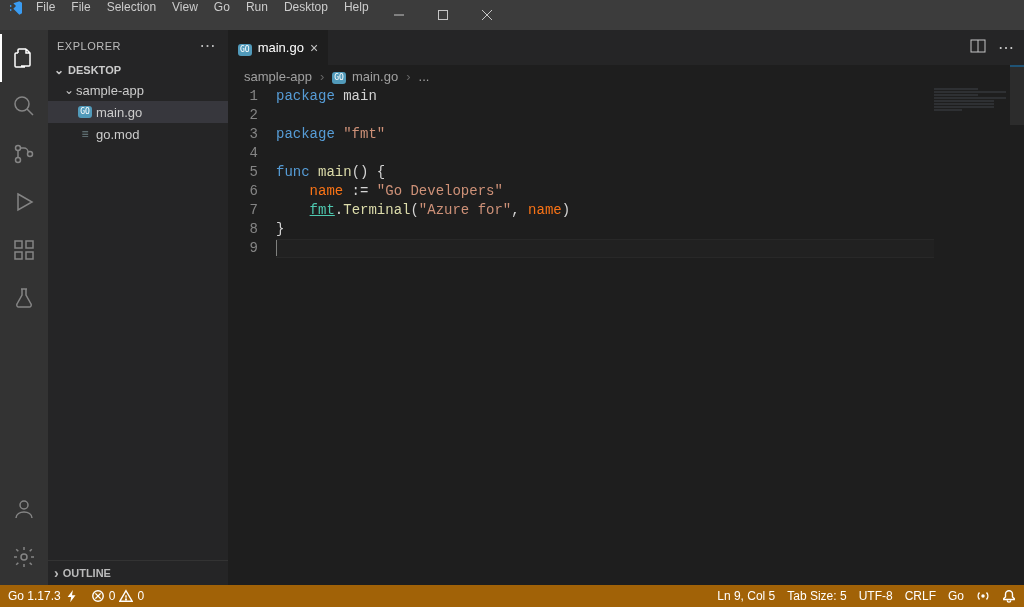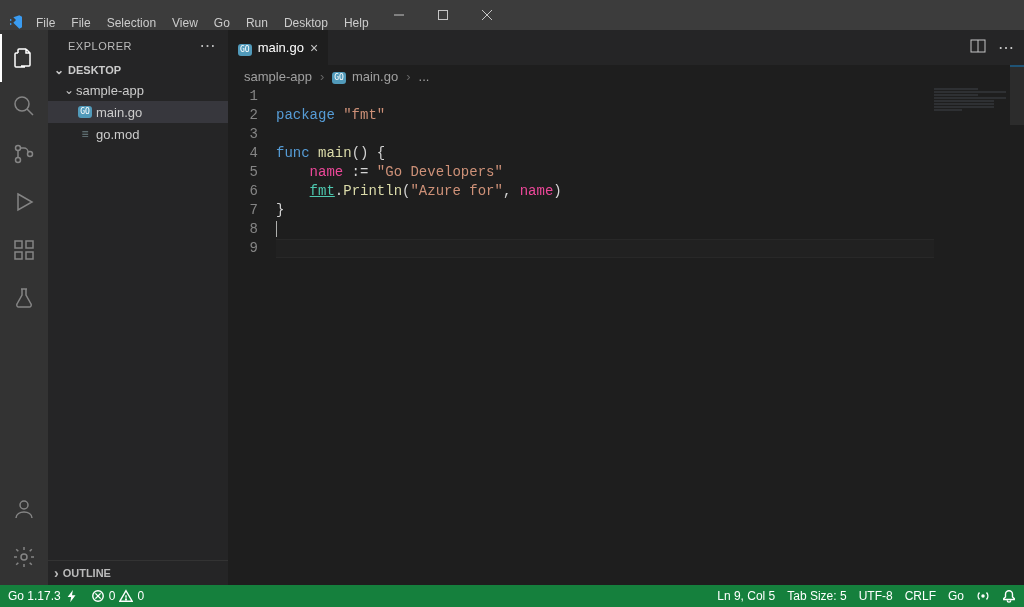--- a/index.html
+++ b/index.html
@@ -1,36 +1,36 @@
 <!DOCTYPE html>
 <html><head>
 <meta charset="utf-8">
 <style>
   * { box-sizing: border-box; margin: 0; padding: 0; }
   html, body { width: 1024px; height: 607px; overflow: hidden; font-family: "Segoe UI", Arial, sans-serif; background: #1e1e1e; color: #cccccc; }
   
-  .titlebar { display: flex; align-items: flex-end; height: 30px; background: #3c3c3c; color: #cccccc; font-size: 12px; padding: 0 4px; }
+  .titlebar { display: flex; align-items: flex-start; height: 30px; background: #3c3c3c; color: #cccccc; font-size: 12px; padding: 0 4px; }
   .titlebar .logo { width: 24px; display: flex; align-items: center; justify-content: center; }
   .titlebar .menu { display: flex; gap: 0; }
   .titlebar .menu span { padding: 0 8px; cursor: default; }
   .titlebar .title { flex: 1; text-align: center; color: #c6c6c6; }
   .titlebar .winctrl { display: flex; }
   .titlebar .winctrl div { width: 44px; height: 30px; display:flex; align-items:center; justify-content:center; }
   
   .body { display:flex; height: calc(607px - 30px - 22px); }
   
   .activitybar { width: 48px; background:#333333; display:flex; flex-direction:column; justify-content:space-between; padding:4px 0; }
   .activitybar .top, .activitybar .bottom { display:flex; flex-direction:column; align-items:center; }
   .activitybar .ab-icon { width:48px; height:48px; display:flex; align-items:center; justify-content:center; color:#858585; position:relative; }
   .activitybar .ab-icon.active { color:#ffffff; }
   .activitybar .ab-icon.active::before { content:""; position:absolute; left:0; top:0; bottom:0; width:2px; background:#ffffff; }
   .activitybar svg { width:24px; height:24px; stroke:currentColor; fill:none; stroke-width:1.5; }
   
   .sidebar { width: 180px; background:#252526; display:flex; flex-direction:column; font-size:11px; }
-  .sidebar .hdr { display:flex; justify-content:space-between; align-items:center; padding:6px 12px 6px 20px; text-transform:uppercase; color:#bbbbbb; letter-spacing:0.5px; }
+  .sidebar .hdr { display:flex; justify-content:space-between; align-items:center; padding:6px 12px 6px 9px; text-transform:uppercase; color:#bbbbbb; letter-spacing:0.5px; }
   .sidebar .section-title { display:flex; align-items:center; padding:2px 6px; font-weight:bold; font-size:11px; color:#cccccc; }
   .sidebar .section-title .chev { margin-right:4px; font-size:12px; }
   .tree { font-size:13px; }
   .tree-row { display:flex; align-items:center; height:22px; padding-left:12px; }
   .tree-row.depth1 { padding-left:14px; }
   .tree-row.depth2 { padding-left:28px; }
   .tree-row.selected { background:#37373d; }
   .tree-row .chev { width:14px; display:inline-block; text-align:center; color:#c5c5c5; font-size:12px; }
   .tree-row .ficon { width:18px; display:inline-flex; align-items:center; justify-content:center; margin-right:2px; }
   .tree-row .label { color:#cccccc; }
@@ -50,33 +50,33 @@
   .codelines { flex:1; position:relative; }
   .codelines .line { height:19px; white-space:pre; }
   .cursor-line { position:absolute; left:0; right:90px; height:19px; border-top:1px solid #282828; border-bottom:1px solid #282828; background:rgba(40,40,40,0.35); }
   .cursor { display:inline-block; width:1px; height:16px; background:#aeafad; vertical-align:text-bottom; margin-top:1px; animation:blink 1s steps(1) infinite;}
   @keyframes blink { 50%{opacity:0;} }
   
   .kw { color:#569cd6; }
   .pkg { color:#4ec9b0;text-decoration:underline; }
   .str { color:#ce9178; }
   .fn  { color:#dcdcaa; }
-  .id  { color:#ec4899; }
+  .id  { color:#f97316; }
   .pln { color:#d4d4d4; }
   
   .minimap { position:absolute; top:57px; right:14px; width:80px; height:60px; background:linear-gradient(#1e1e1e,#1e1e1e); opacity:.6; }
   .minimap .mm-row { height:2px; margin:1px 4px; background:#3a3d41; }
   .minimap .mm-row.short { width:35%; }
   .minimap .mm-row.med { width:55%; }
   .minimap .mm-row.long { width:75%; }
   .scrollbar-track { position:absolute; top:35px; right:0; bottom:0; width:14px; background:transparent;}
   .scrollbar-thumb { position:absolute; right:0; top:0; width:14px; height:60px; background:#424242; opacity:.4;}
   .overview-ruler { position:absolute; top:0; right:0; width:14px; height:2px; background:#007acc; opacity:.7;}
   
-  .statusbar { height:22px; background:#15803d; color:#ffffff; display:flex; align-items:center; font-size:12px; padding:0 8px;gap:24px; }
+  .statusbar { height:22px; background:#a16207; color:#ffffff; display:flex; align-items:center; font-size:12px; padding:0 8px;gap:24px; }
   .statusbar .left, .statusbar .right { display:flex; align-items:center; gap:12px; }
   .statusbar .right { margin-left:auto; }
   .statusbar .item { display:flex; align-items:center; gap:4px; }
   .statusbar svg { width:14px; height:14px; stroke:#ffffff; fill:none; stroke-width:1.6; }
   .ellipsis-icon::after { content:"⋯"; font-size:16px; }
   
   .go-badge { font-family:Consolas,monospace; font-size:9px; background:#519aba; color:#ffffff; border-radius:3px; padding:0 3px; line-height:12px; display:inline-block; }
   .go-badge.small { font-size:8px; padding:0 2px; }
   .mod-icon { color:#6d8086; font-size:12px; }
 </style>
@@ -240,26 +240,27 @@
         <div>3</div>
         <div>4</div>
         <div>5</div>
         <div>6</div>
         <div>7</div>
         <div>8</div>
         <div>9</div>
       </div>
       <div class="codelines">
         <div class="cursor-line" style="top:152px;"></div>
+        <div class="line"><span class="kw">package</span><span class="pln"> main</span></div>
         <div class="line"></div>
         <div class="line"><span class="kw">package</span><span class="str"> "fmt"</span></div>
         <div class="line"></div>
         <div class="line"><span class="kw">func</span><span class="fn"> main</span><span class="pln">() {</span></div>
         <div class="line"><span class="pln">    </span><span class="id">name</span><span class="pln"> := </span><span class="str">"Go Developers"</span></div>
-        <div class="line"><span class="pln">    </span><span class="pkg">fmt</span><span class="pln">.</span><span class="fn">Println</span><span class="pln">(</span><span class="str">"Azure for"</span><span class="pln">, </span><span class="id">name</span><span class="pln">)</span></div>
+        <div class="line"><span class="pln">    </span><span class="pkg">fmt</span><span class="pln">.</span><span class="fn">Terminal</span><span class="pln">(</span><span class="str">"Azure for"</span><span class="pln">, </span><span class="id">name</span><span class="pln">)</span></div>
         <div class="line"><span class="pln">}</span></div>
         <div class="line"><span class="cursor"></span></div>
       </div>
     </div>
 
     <div class="minimap">
       <div class="mm-row med"></div>
         <div class="mm-row"></div>
         <div class="mm-row med"></div>
         <div class="mm-row"></div>

